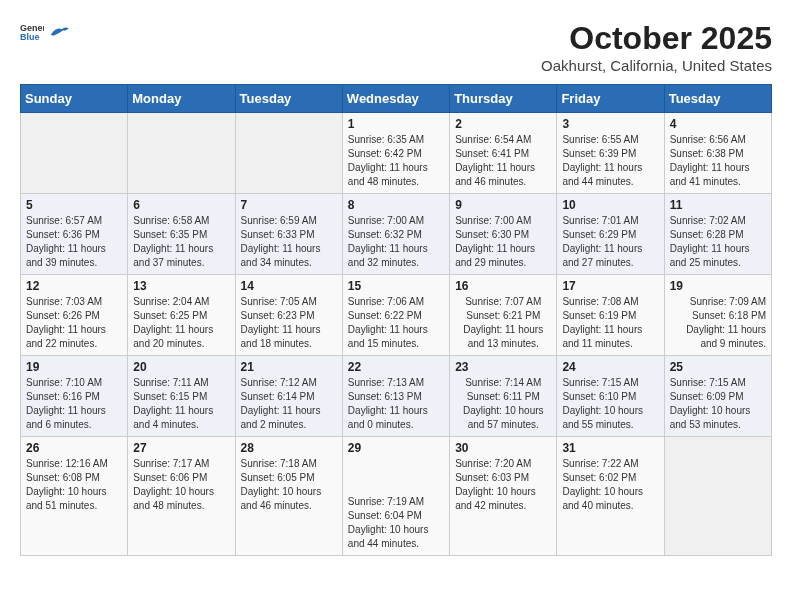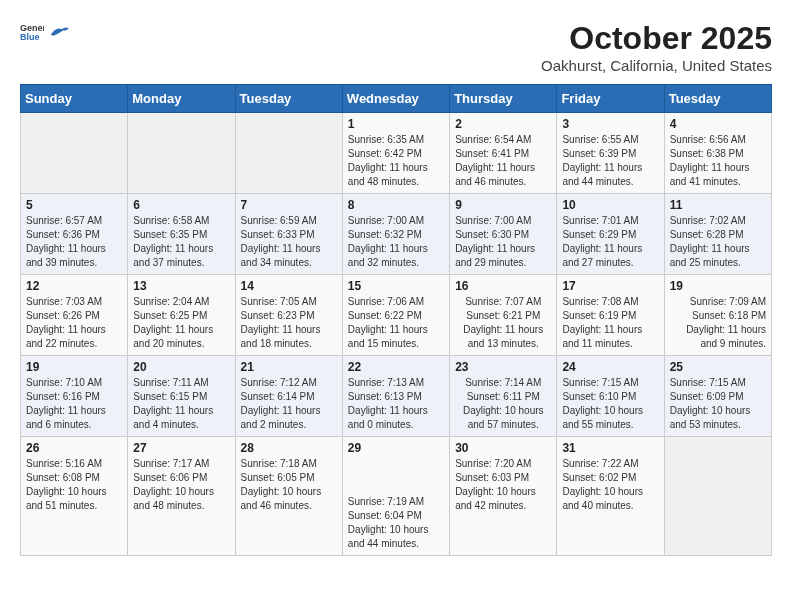--- a/index.html
+++ b/index.html
@@ -270,21 +270,21 @@
         <td>
           <span class="day-number">25</span>
           <div class="day-info" style="white-space: pre-line;">Sunrise: 7:15 AM
 Sunset: 6:09 PM
 Daylight: 10 hours and 53 minutes.</div>
         </td>
       </tr>
       <tr>
         <td>
           <span class="day-number">26</span>
-          <div class="day-info" style="white-space: pre-line;">Sunrise: 5:16 AM
+          <div class="day-info" style="white-space: pre-line;">Sunrise: 12:16 AM
 Sunset: 6:08 PM
 Daylight: 10 hours and 51 minutes.</div>
         </td>
         <td>
           <span class="day-number">27</span>
           <div class="day-info" style="white-space: pre-line;">Sunrise: 7:17 AM
 Sunset: 6:06 PM
 Daylight: 10 hours and 48 minutes.</div>
         </td>
         <td>

